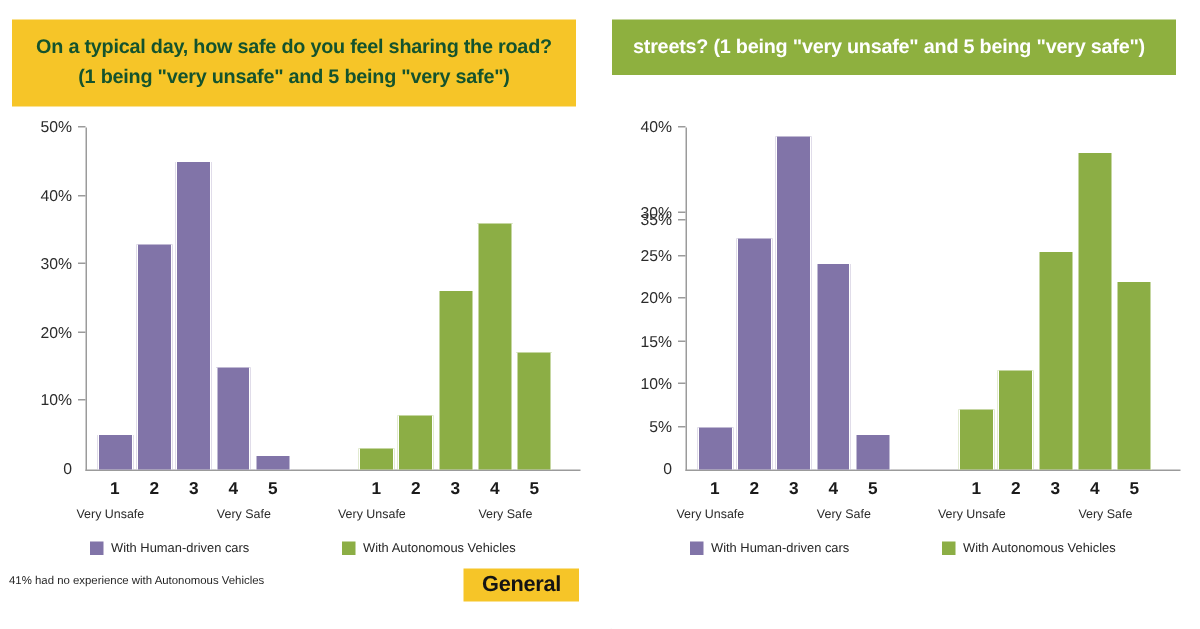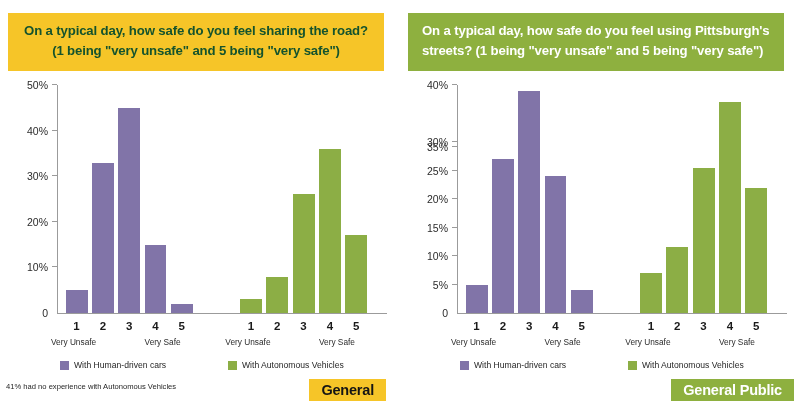--- a/index.html
+++ b/index.html
@@ -319,21 +319,20 @@
     <div class="notes">
       <div>41% had no experience with Autonomous Vehicles</div>
     </div>
 
     <div class="badge badge-left">General</div>
   </div>
 
   <div class="panel panel-right">
 
     <div class="hdr hdr-right">
-      <span>On a typical day, how safe do you feel using Pittsburgh's</span>
       <span class="l2">streets? (1 being "very unsafe" and 5 being "very safe")</span>
     </div>
 
     <div class="chart">
       <div class="axis-v"></div>
       <div class="axis-h"></div>
       <div class="yticks">
           <div class="ytick" style="top: 7px;">40%<span class="dash"></span></div>
           <div class="ytick" style="top: 35.5px; margin-top: 27px;">35%<span class="dash"></span></div>
           <div class="ytick" style="top: 64px;">30%<span class="dash"></span></div>
@@ -388,16 +387,15 @@
         <span class="swatch purple"></span>
         <span class="legend-label">With Human-driven cars</span>
       </div>
       <div class="legend-item b">
         <span class="swatch green"></span>
         <span class="legend-label">With Autonomous Vehicles</span>
       </div>
     </div>
 
 
-    <div class="badge badge-right">General Public</div>
   </div>
 
 </div>
 
 </body></html>

